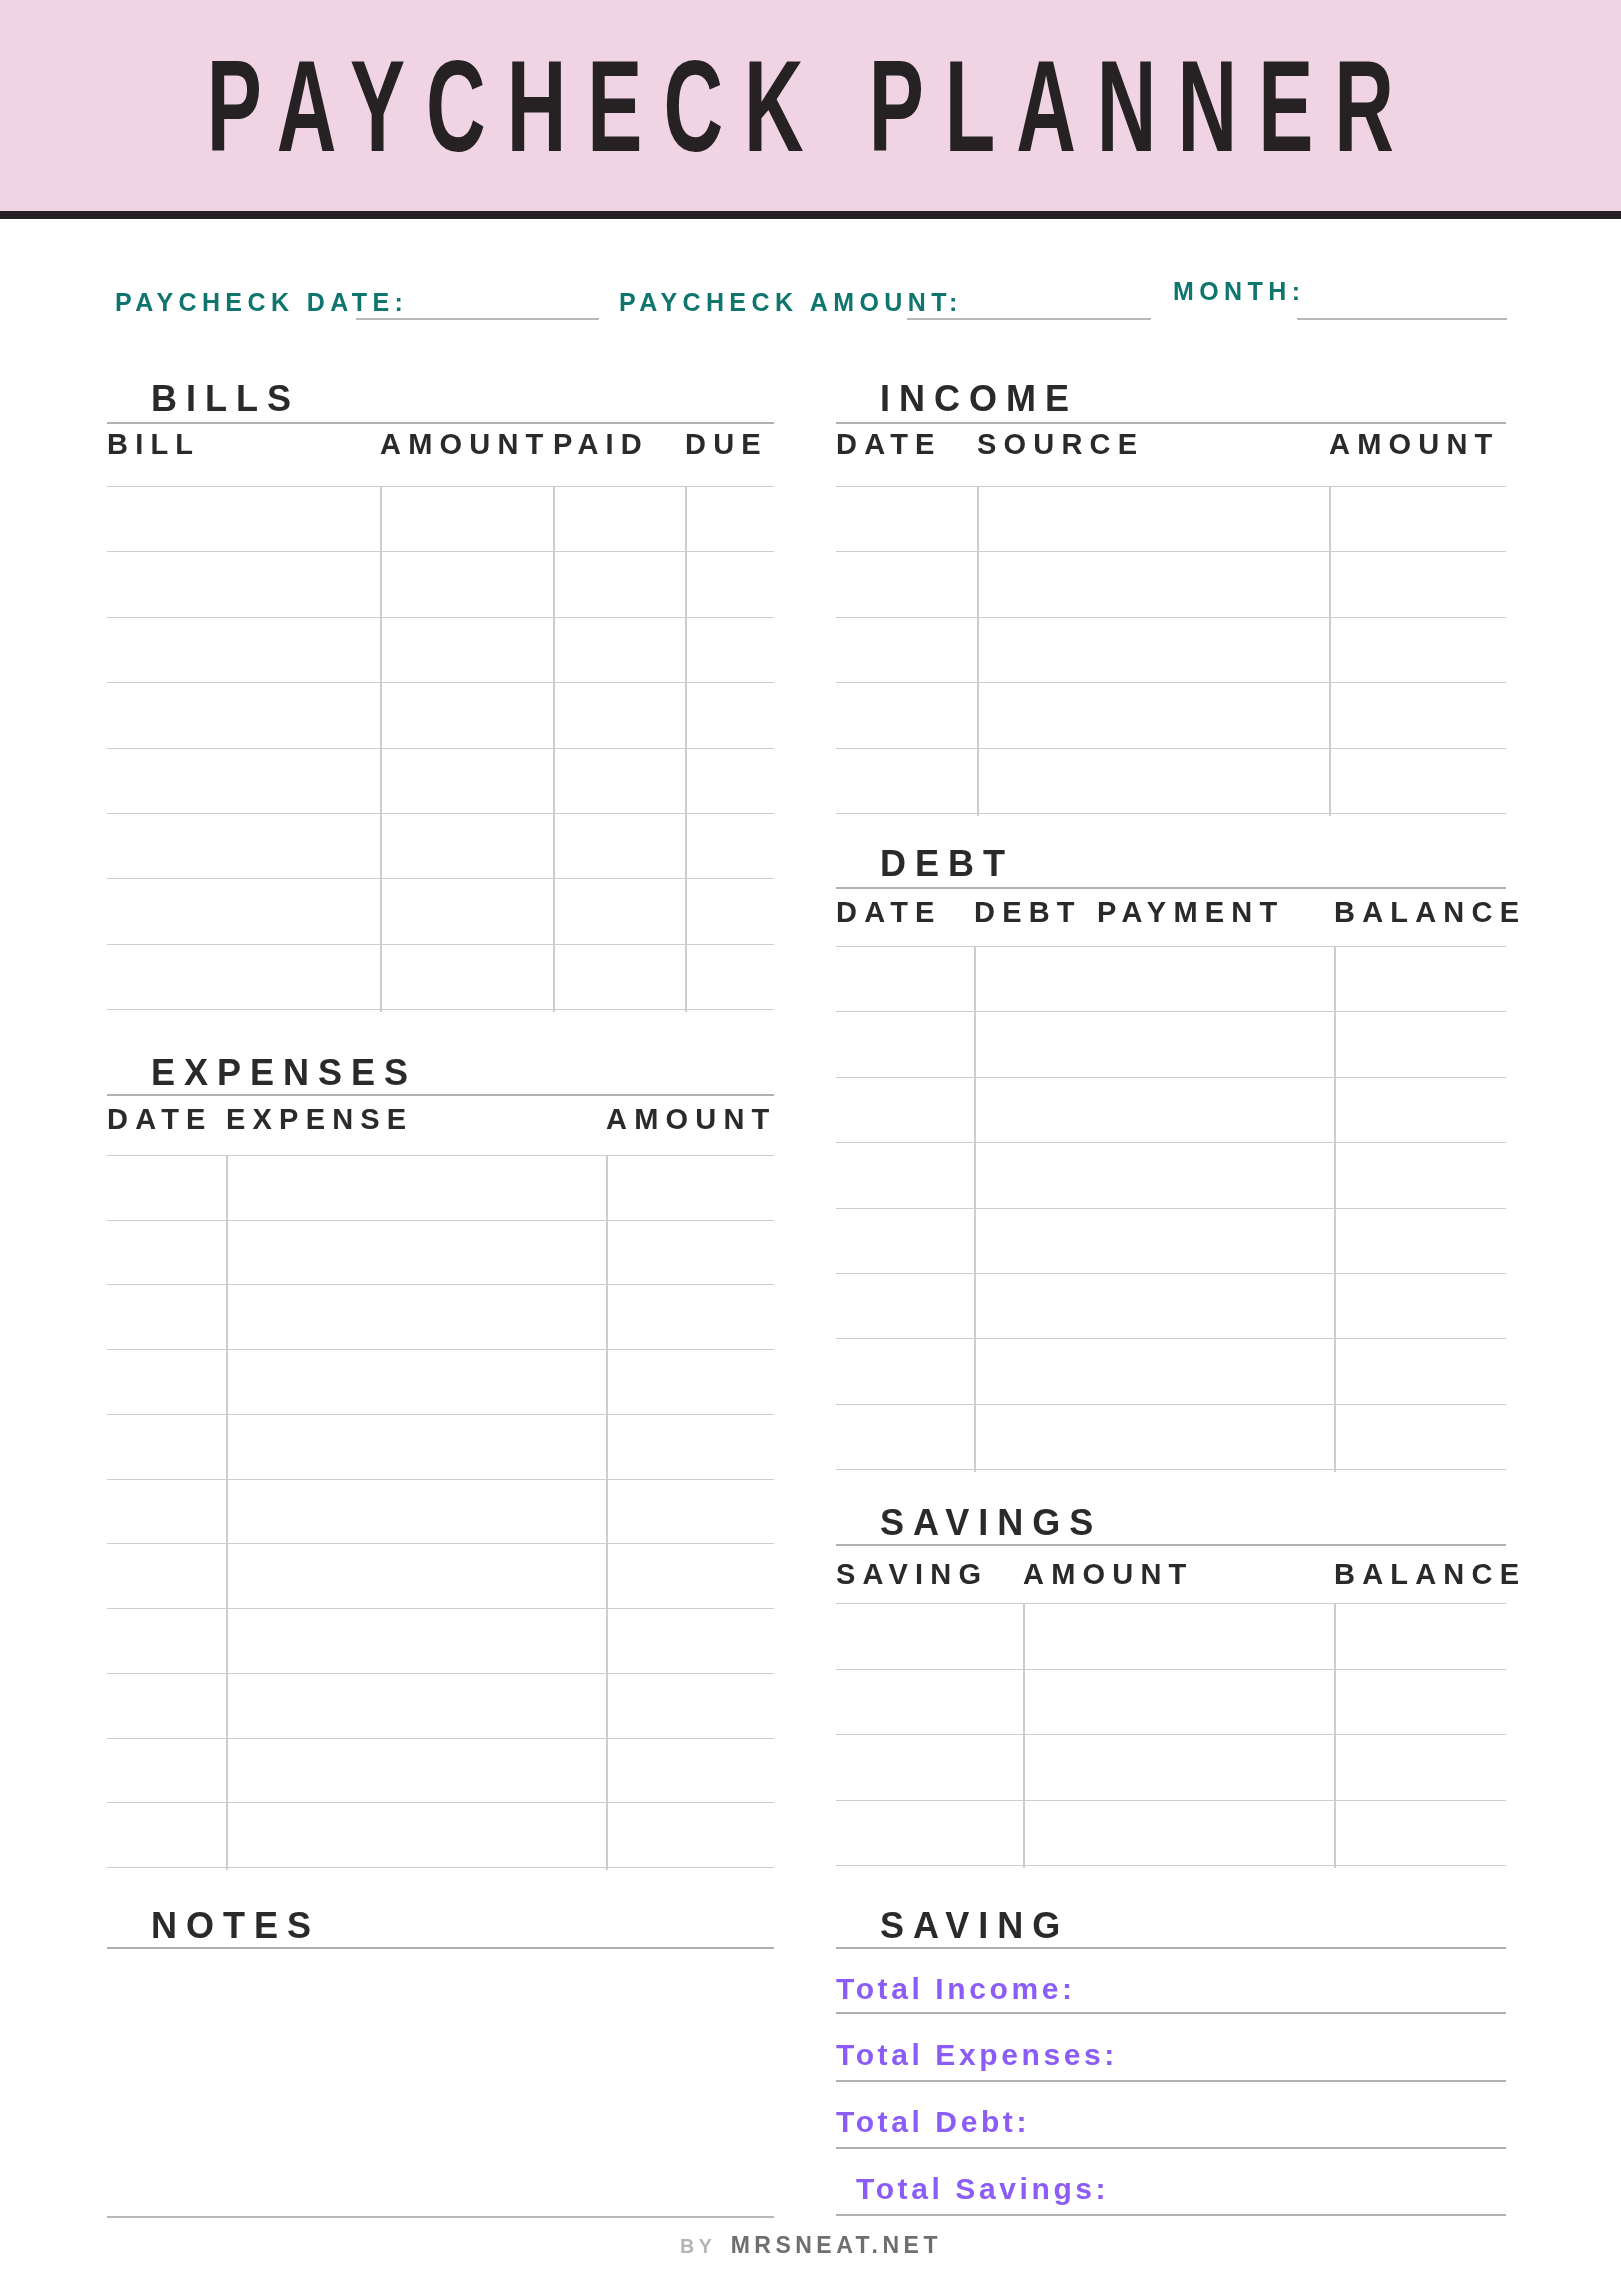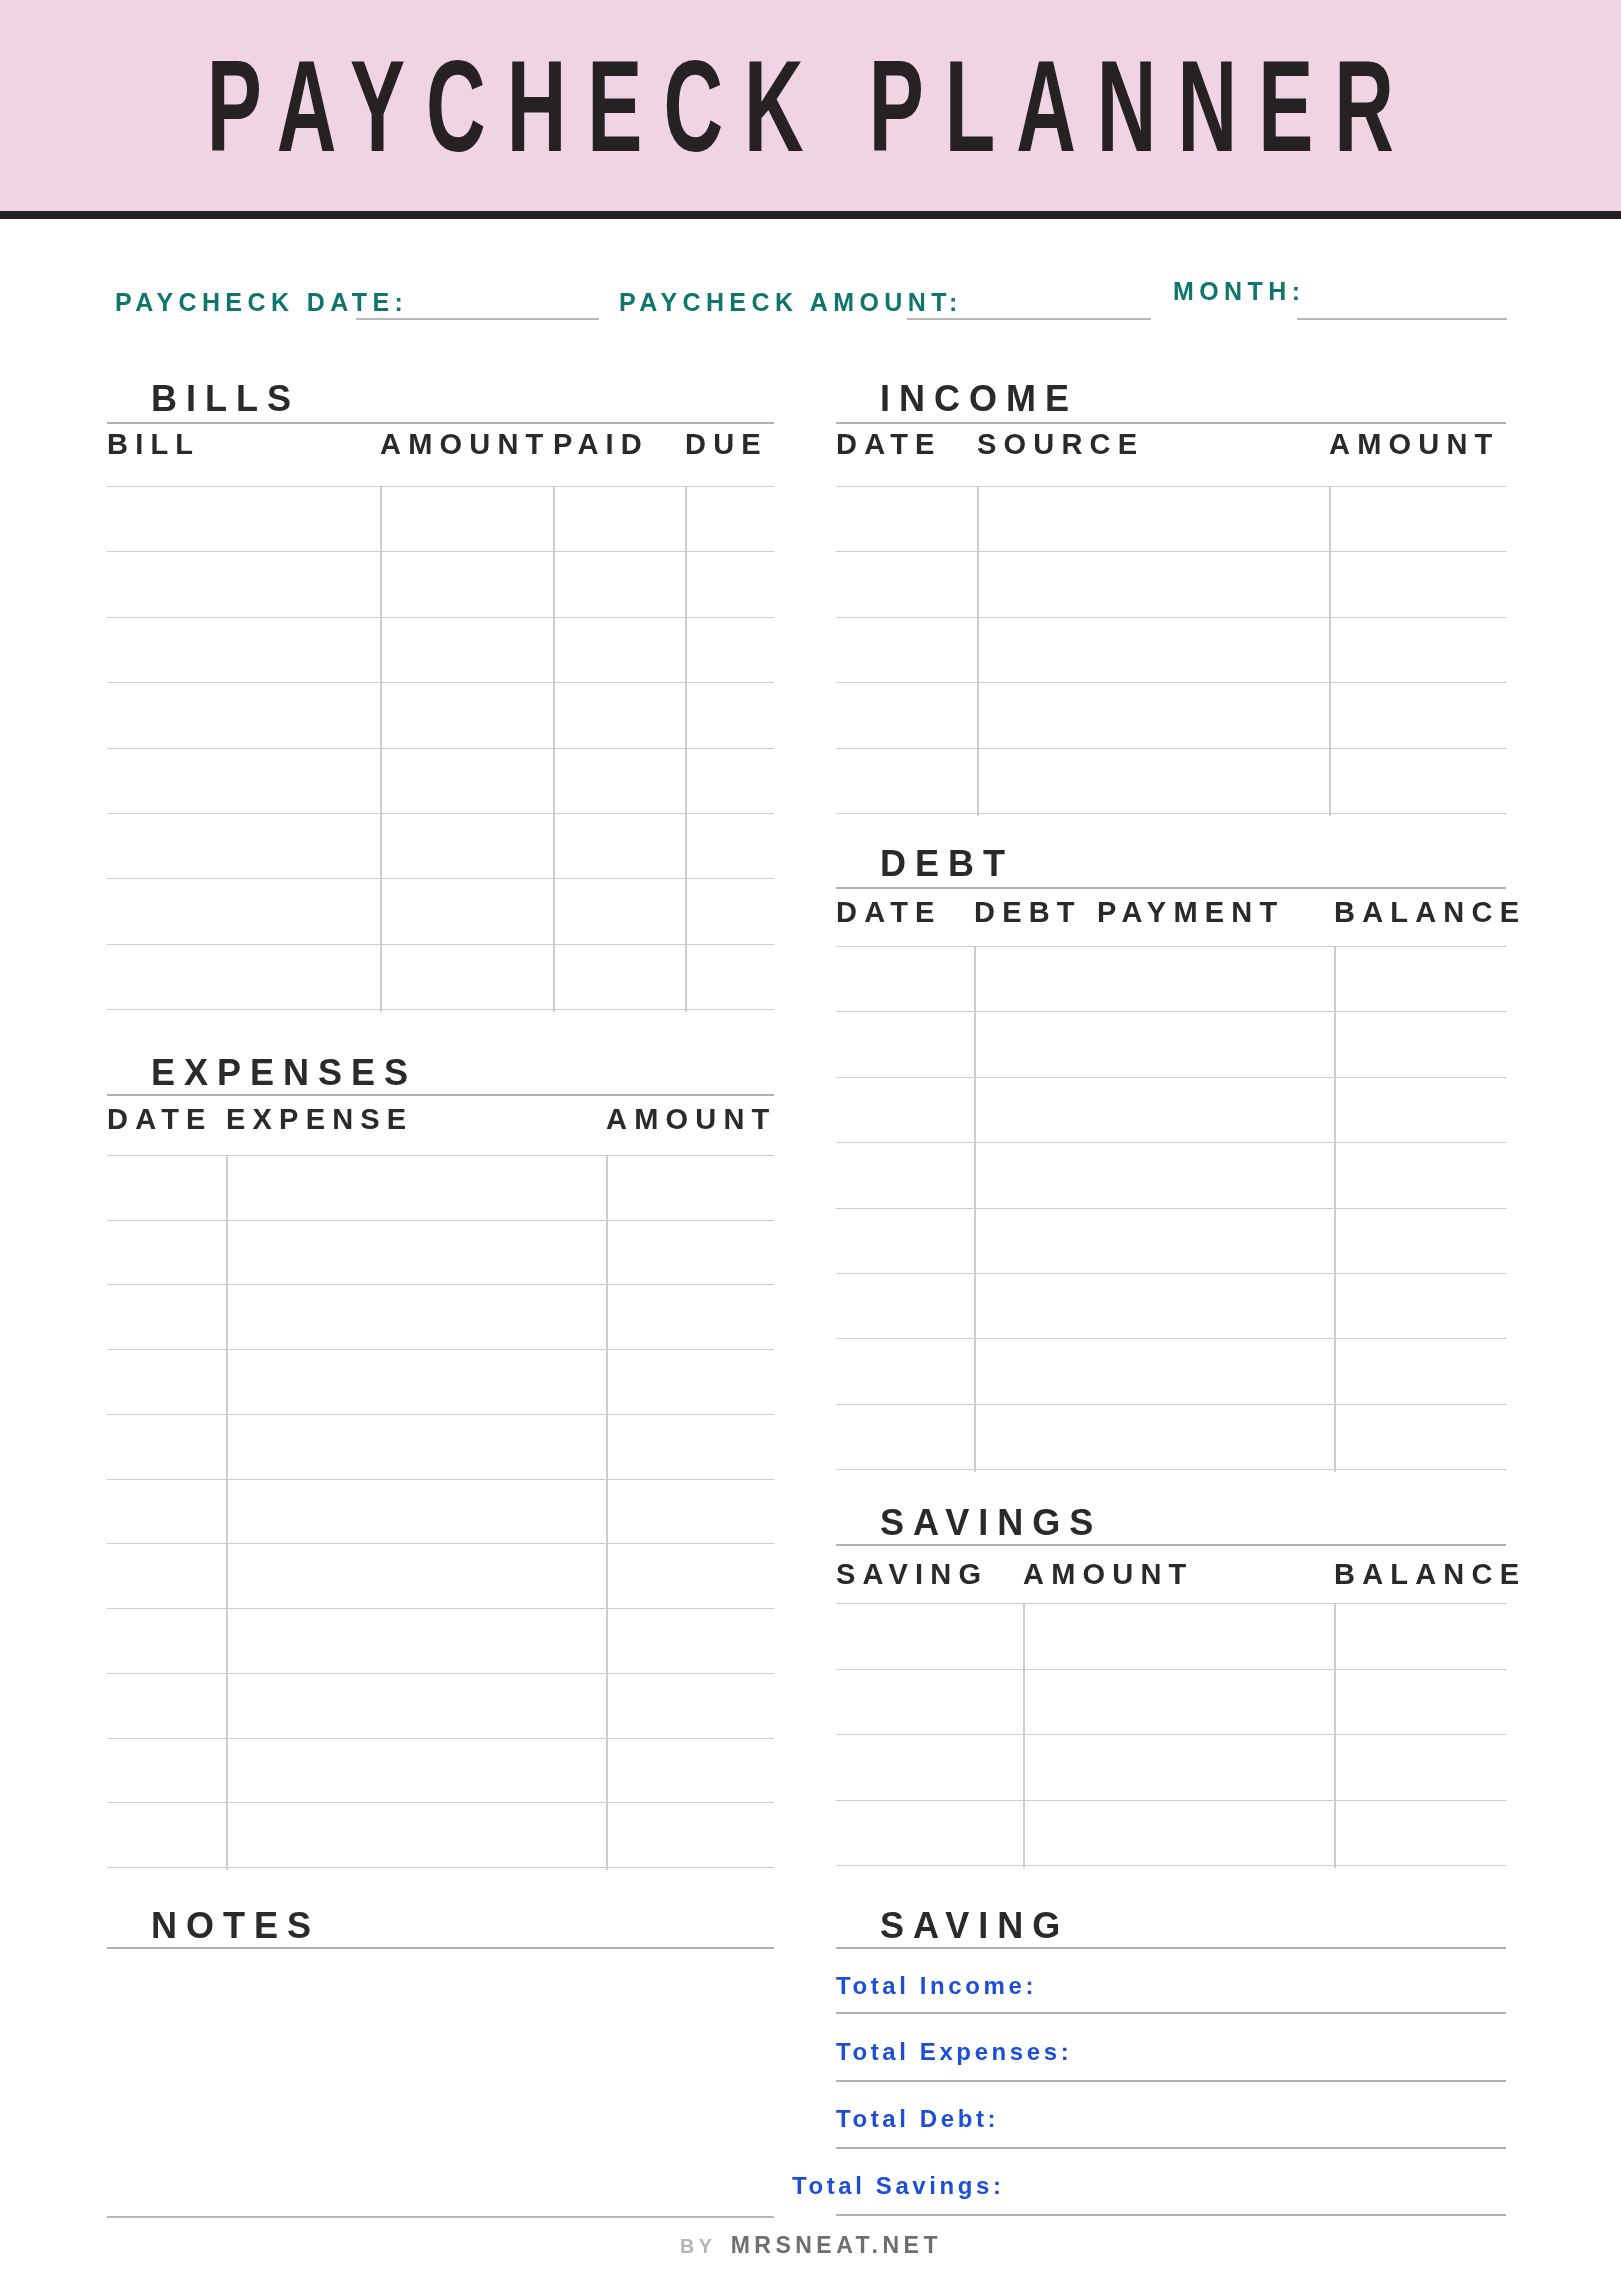--- a/index.html
+++ b/index.html
@@ -62,22 +62,22 @@
     flex:1;border-bottom:1.8px solid #cdcdcd;
   }
   .vline{
     position:absolute;top:0;bottom:-1.8px;width:1.8px;background:#cdcdcd;
   }
   
   .notes-bottom-line{position:absolute;height:1.8px;background:#b8b8b8;}
   
   .summary-label{
     position:absolute;
-    font-size:24px;font-weight:700;letter-spacing:3.6px;
-    color:#1d4ed8;line-height:1;white-space:nowrap;
+    font-size:30px;font-weight:700;letter-spacing:3.6px;
+    color:#8b5cf6;line-height:1;white-space:nowrap;
   }
   .summary-line{position:absolute;height:1.8px;background:#b0b0b0;}
   
   .footer{
     position:absolute;left:0;top:2232px;width:1622px;
     display:flex;align-items:baseline;justify-content:center;gap:14.3px;
   }
   .footer .by{font-size:19.7px;font-weight:700;letter-spacing:4.5px;color:#b5b5b5;}
   .footer .site{font-size:23px;font-weight:700;letter-spacing:4.5px;color:#6f6f6f;}
 </style>
@@ -207,21 +207,21 @@
 
   <span class="summary-label" style="left:836px;top:1974px;">Total Income:</span>
   <div class="summary-line" style="left:836px;top:2012px;width:670px;"></div>
 
   <span class="summary-label" style="left:836px;top:2040px;">Total Expenses:</span>
   <div class="summary-line" style="left:836px;top:2080px;width:670px;"></div>
 
   <span class="summary-label" style="left:836px;top:2107px;">Total Debt:</span>
   <div class="summary-line" style="left:836px;top:2147px;width:670px;"></div>
 
-  <span class="summary-label" style="left:792px;top:2174px;">Total Savings:</span>
+  <span class="summary-label" style="left:856px;top:2174px;">Total Savings:</span>
   <div class="summary-line" style="left:836px;top:2214px;width:670px;"></div>
 
   <div class="footer">
     <span class="by">BY</span>
     <span class="site">MRSNEAT.NET</span>
   </div>
 
 </div>
 
 

